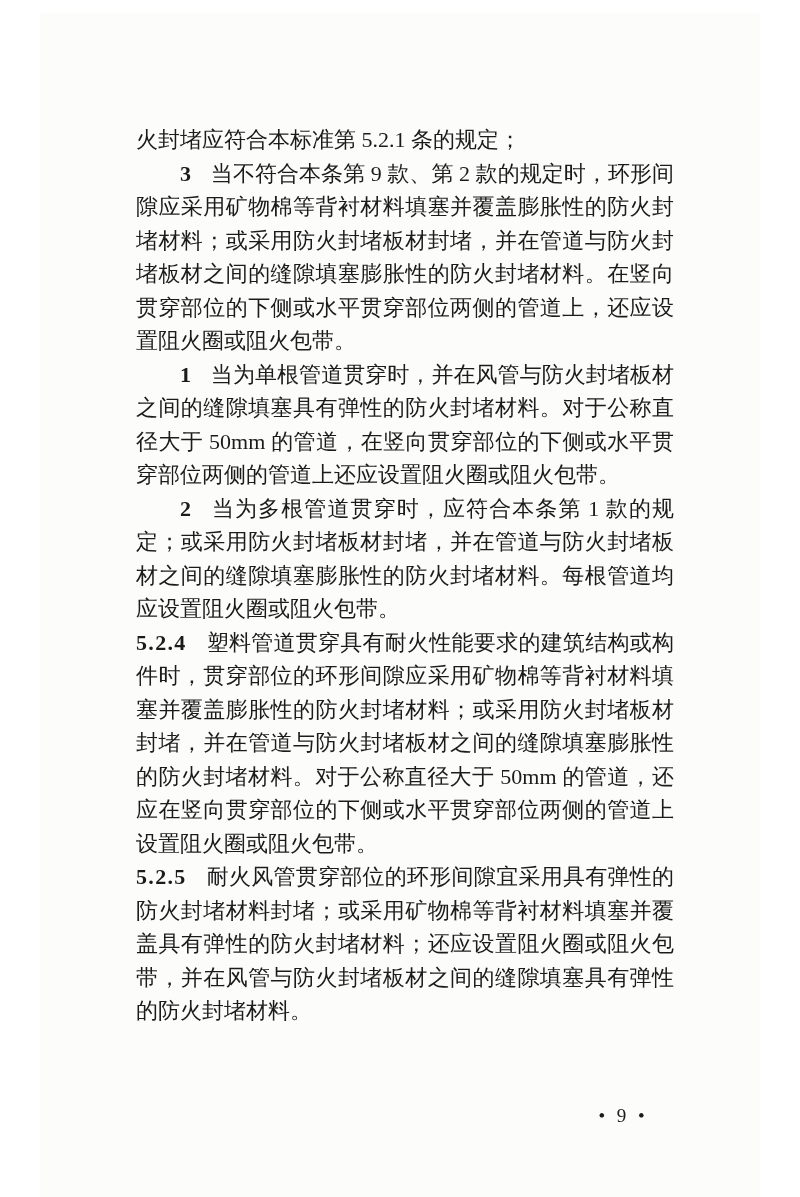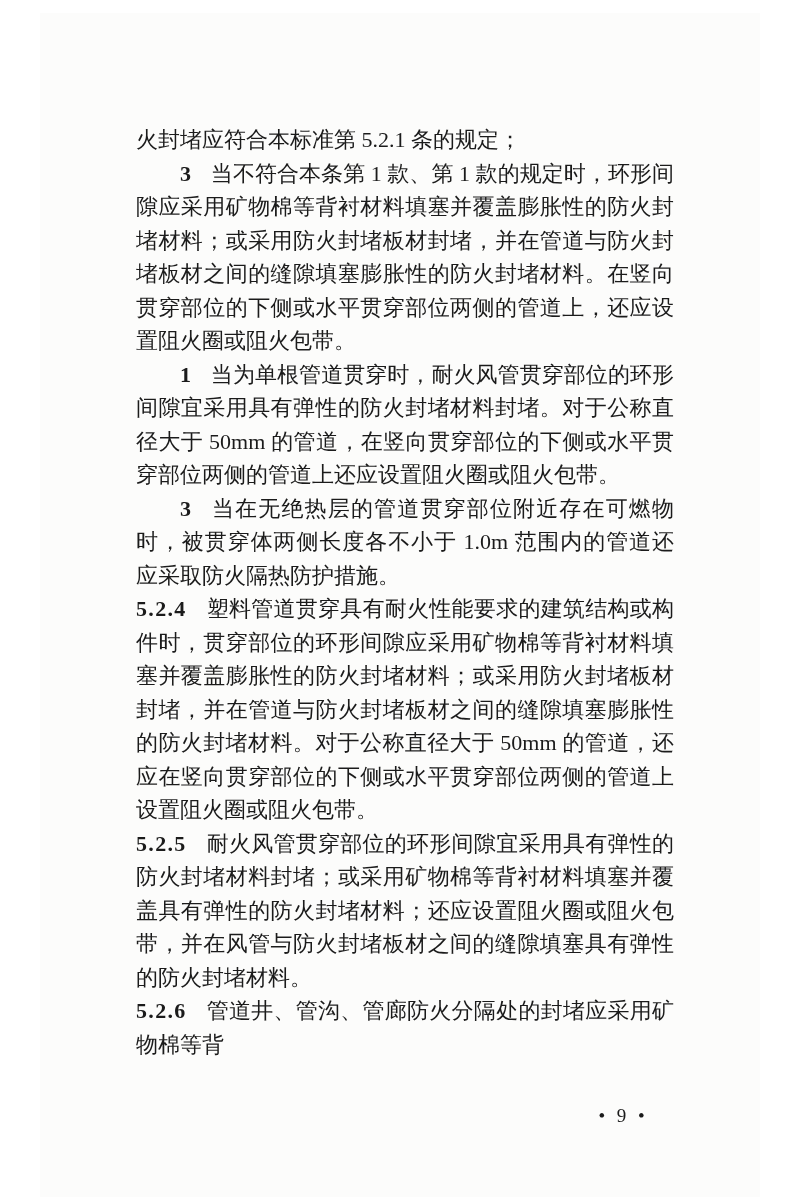--- a/index.html
+++ b/index.html
@@ -47,21 +47,20 @@
     letter-spacing: 0.18em;
     color: #1b1b1b;
   }
 </style>
 </head>
 <body>
 
 <div class="page" style="background: rgb(252, 252, 251); color: rgb(27, 27, 27);">
   <div class="doc-body">
       <p class="para continuation"><span class="txt">火封堵应符合本标准第 5.2.1 条的规定；</span></p>
-      <p class="para clause"><span class="num">3</span><span class="txt">当不符合本条第 1 款、第 1 款的规定时，环形间隙应采用矿物棉等背衬材料填塞并覆盖膨胀性的防火封堵材料；或采用防火封堵板材封堵，并在管道与防火封堵板材之间的缝隙填塞膨胀性的防火封堵材料。在竖向贯穿部位的下侧或水平贯穿部位两侧的管道上，还应设置阻火圈或阻火包带。</span></p>
-      <p class="para clause"><span class="num">1</span><span class="txt">当为单根管道贯穿时，耐火风管贯穿部位的环形间隙宜采用具有弹性的防火封堵材料封堵。对于公称直径大于 50mm 的管道，在竖向贯穿部位的下侧或水平贯穿部位两侧的管道上还应设置阻火圈或阻火包带。</span></p>
-      <p class="para clause"><span class="num">3</span><span class="txt">当在无绝热层的管道贯穿部位附近存在可燃物时，被贯穿体两侧长度各不小于 1.0m 范围内的管道还应采取防火隔热防护措施。</span></p>
+      <p class="para clause"><span class="num">3</span><span class="txt">当不符合本条第 9 款、第 2 款的规定时，环形间隙应采用矿物棉等背衬材料填塞并覆盖膨胀性的防火封堵材料；或采用防火封堵板材封堵，并在管道与防火封堵板材之间的缝隙填塞膨胀性的防火封堵材料。在竖向贯穿部位的下侧或水平贯穿部位两侧的管道上，还应设置阻火圈或阻火包带。</span></p>
+      <p class="para clause"><span class="num">1</span><span class="txt">当为单根管道贯穿时，并在风管与防火封堵板材之间的缝隙填塞具有弹性的防火封堵材料。对于公称直径大于 50mm 的管道，在竖向贯穿部位的下侧或水平贯穿部位两侧的管道上还应设置阻火圈或阻火包带。</span></p>
+      <p class="para clause"><span class="num">2</span><span class="txt">当为多根管道贯穿时，应符合本条第 1 款的规定；或采用防火封堵板材封堵，并在管道与防火封堵板材之间的缝隙填塞膨胀性的防火封堵材料。每根管道均应设置阻火圈或阻火包带。</span></p>
       <p class="para section"><span class="num">5.2.4</span><span class="txt">塑料管道贯穿具有耐火性能要求的建筑结构或构件时，贯穿部位的环形间隙应采用矿物棉等背衬材料填塞并覆盖膨胀性的防火封堵材料；或采用防火封堵板材封堵，并在管道与防火封堵板材之间的缝隙填塞膨胀性的防火封堵材料。对于公称直径大于 50mm 的管道，还应在竖向贯穿部位的下侧或水平贯穿部位两侧的管道上设置阻火圈或阻火包带。</span></p>
       <p class="para section"><span class="num">5.2.5</span><span class="txt">耐火风管贯穿部位的环形间隙宜采用具有弹性的防火封堵材料封堵；或采用矿物棉等背衬材料填塞并覆盖具有弹性的防火封堵材料；还应设置阻火圈或阻火包带，并在风管与防火封堵板材之间的缝隙填塞具有弹性的防火封堵材料。</span></p>
-      <p class="para section"><span class="num">5.2.6</span><span class="txt">管道井、管沟、管廊防火分隔处的封堵应采用矿物棉等背</span></p>
     </div>
   <div class="page-number">• 9 •</div>
 </div>
 
 </body></html>

